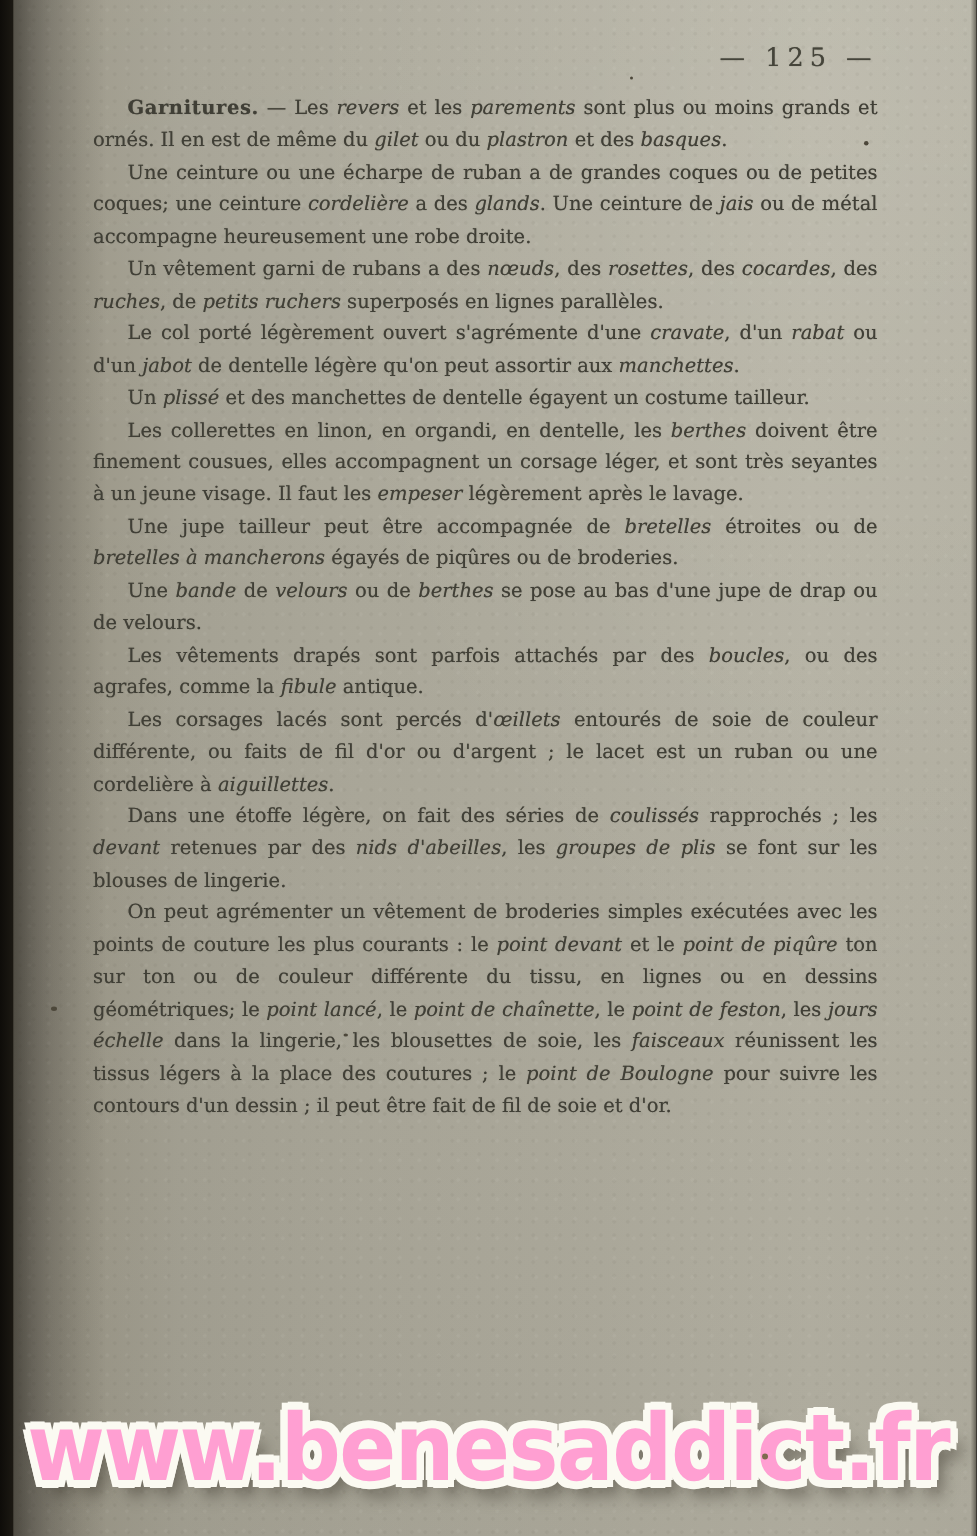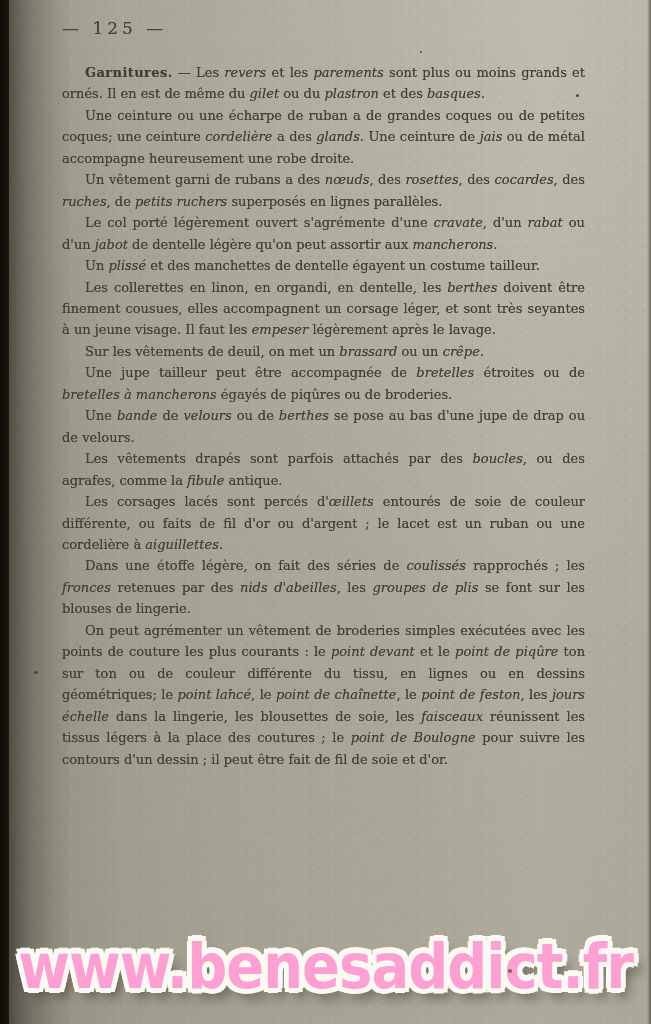--- a/index.html
+++ b/index.html
@@ -30,22 +30,22 @@
     position: absolute; left: 9px; top: 0;
     width: 62px; height: 100%;
     background: linear-gradient(90deg, rgba(25,22,16,0.42), rgba(25,22,16,0.18) 40%, rgba(25,22,16,0));
   }
   .right-edge {
     position: absolute; right: 0; top: 0;
     width: 4px; height: 100%;
     background: linear-gradient(90deg, rgba(40,37,30,0), rgba(40,37,30,0.55));
   }
   .pageno {
-    position: absolute; top: 18px; left: 62px; width: 523px;
-    text-align: left;
+    position: absolute; top: 29px; left: 62px; width: 523px;
+    text-align: right;
     font-family: "DejaVu Serif", serif;
     font-size: 17px;
     letter-spacing: 4px;
     color: #45443a;
     text-shadow: 0 0 0.5px rgba(69,68,58,0.7);
   }
   .text-block {
     position: absolute; top: 62px; left: 62px; width: 523px;
     font-family: "DejaVu Serif", serif;
     font-size: 13px;
@@ -88,29 +88,28 @@
   <div class="gutter"></div>
   <div class="gutter-shadow"></div>
   <div class="right-edge"></div>
 
   <div class="pageno">— 125 —</div>
 
   <div class="text-block" style="color: rgb(64, 63, 54);">
       <p class="para"><span class="bd">Garnitures.</span><span> — Les </span><span class="it">revers</span><span> et les </span><span class="it">parements</span><span> sont plus ou moins grands et ornés. Il en est de même du </span><span class="it">gilet</span><span> ou du </span><span class="it">plastron</span><span> et des </span><span class="it">basques</span><span>.</span></p>
       <p class="para"><span>Une ceinture ou une écharpe de ruban a de grandes coques ou de petites coques; une ceinture </span><span class="it">cordelière</span><span> a des </span><span class="it">glands</span><span>. Une ceinture de </span><span class="it">jais</span><span> ou de métal accompagne heureusement une robe droite.</span></p>
       <p class="para"><span>Un vêtement garni de rubans a des </span><span class="it">nœuds</span><span>, des </span><span class="it">rosettes</span><span>, des </span><span class="it">cocardes</span><span>, des </span><span class="it">ruches</span><span>, de </span><span class="it">petits ruchers</span><span> superposés en lignes parallèles.</span></p>
-      <p class="para"><span>Le col porté légèrement ouvert s'agrémente d'une </span><span class="it">cravate</span><span>, d'un </span><span class="it">rabat</span><span> ou d'un </span><span class="it">jabot</span><span> de dentelle légère qu'on peut assortir aux </span><span class="it">mancherons</span><span>.</span></p>
+      <p class="para"><span>Le col porté légèrement ouvert s'agrémente d'une </span><span class="it">cravate</span><span>, d'un </span><span class="it">rabat</span><span> ou d'un </span><span class="it">jabot</span><span> de dentelle légère qu'on peut assortir aux </span><span class="it">manchettes</span><span>.</span></p>
       <p class="para"><span>Un </span><span class="it">plissé</span><span> et des manchettes de dentelle égayent un costume tailleur.</span></p>
       <p class="para"><span>Les collerettes en linon, en organdi, en dentelle, les </span><span class="it">berthes</span><span> doivent être finement cousues, elles accompagnent un corsage léger, et sont très seyantes à un jeune visage. Il faut les </span><span class="it">empeser</span><span> légèrement après le lavage.</span></p>
-      <p class="para"><span>Sur les vêtements de deuil, on met un </span><span class="it">brassard</span><span> ou un </span><span class="it">crêpe</span><span>.</span></p>
       <p class="para"><span>Une jupe tailleur peut être accompagnée de </span><span class="it">bretelles</span><span> étroites ou de </span><span class="it">bretelles à mancherons</span><span> égayés de piqûres ou de broderies.</span></p>
       <p class="para"><span>Une </span><span class="it">bande</span><span> de </span><span class="it">velours</span><span> ou de </span><span class="it">berthes</span><span> se pose au bas d'une jupe de drap ou de velours.</span></p>
       <p class="para"><span>Les vêtements drapés sont parfois attachés par des </span><span class="it">boucles</span><span>, ou des agrafes, comme la </span><span class="it">fibule</span><span> antique.</span></p>
       <p class="para"><span>Les corsages lacés sont percés d'</span><span class="it">œillets</span><span> entourés de soie de couleur différente, ou faits de fil d'or ou d'argent ; le lacet est un ruban ou une cordelière à </span><span class="it">aiguillettes</span><span>.</span></p>
-      <p class="para"><span>Dans une étoffe légère, on fait des séries de </span><span class="it">coulissés</span><span> rapprochés ; les </span><span class="it">fronces</span><span> retenues par des </span><span class="it">nids d'abeilles</span><span>, les </span><span class="it">groupes de plis</span><span> se font sur les blouses de lingerie.</span></p>
+      <p class="para"><span>Dans une étoffe légère, on fait des séries de </span><span class="it">coulissés</span><span> rapprochés ; les </span><span class="it">devant</span><span> retenues par des </span><span class="it">nids d'abeilles</span><span>, les </span><span class="it">groupes de plis</span><span> se font sur les blouses de lingerie.</span></p>
       <p class="para"><span>On peut agrémenter un vêtement de broderies simples exécutées avec les points de couture les plus courants : le </span><span class="it">point devant</span><span> et le </span><span class="it">point de piqûre</span><span> ton sur ton ou de couleur différente du tissu, en lignes ou en dessins géométriques; le </span><span class="it">point lancé</span><span>, le </span><span class="it">point de chaînette</span><span>, le </span><span class="it">point de feston</span><span>, les </span><span class="it">jours échelle</span><span> dans la lingerie, les blousettes de soie, les </span><span class="it">faisceaux</span><span> réunissent les tissus légers à la place des coutures ; le </span><span class="it">point de Boulogne</span><span> pour suivre les contours d'un dessin ; il peut être fait de fil de soie et d'or.</span></p>
     </div>
 
   <div class="watermark" style="color: rgb(255, 159, 210);">www.benesaddict.fr</div>
 
   <div class="speck s1"></div>
   <div class="speck s2"></div>
   <div class="speck s3"></div>
   <div class="speck s4"></div>
   <div class="speck s5"></div>

